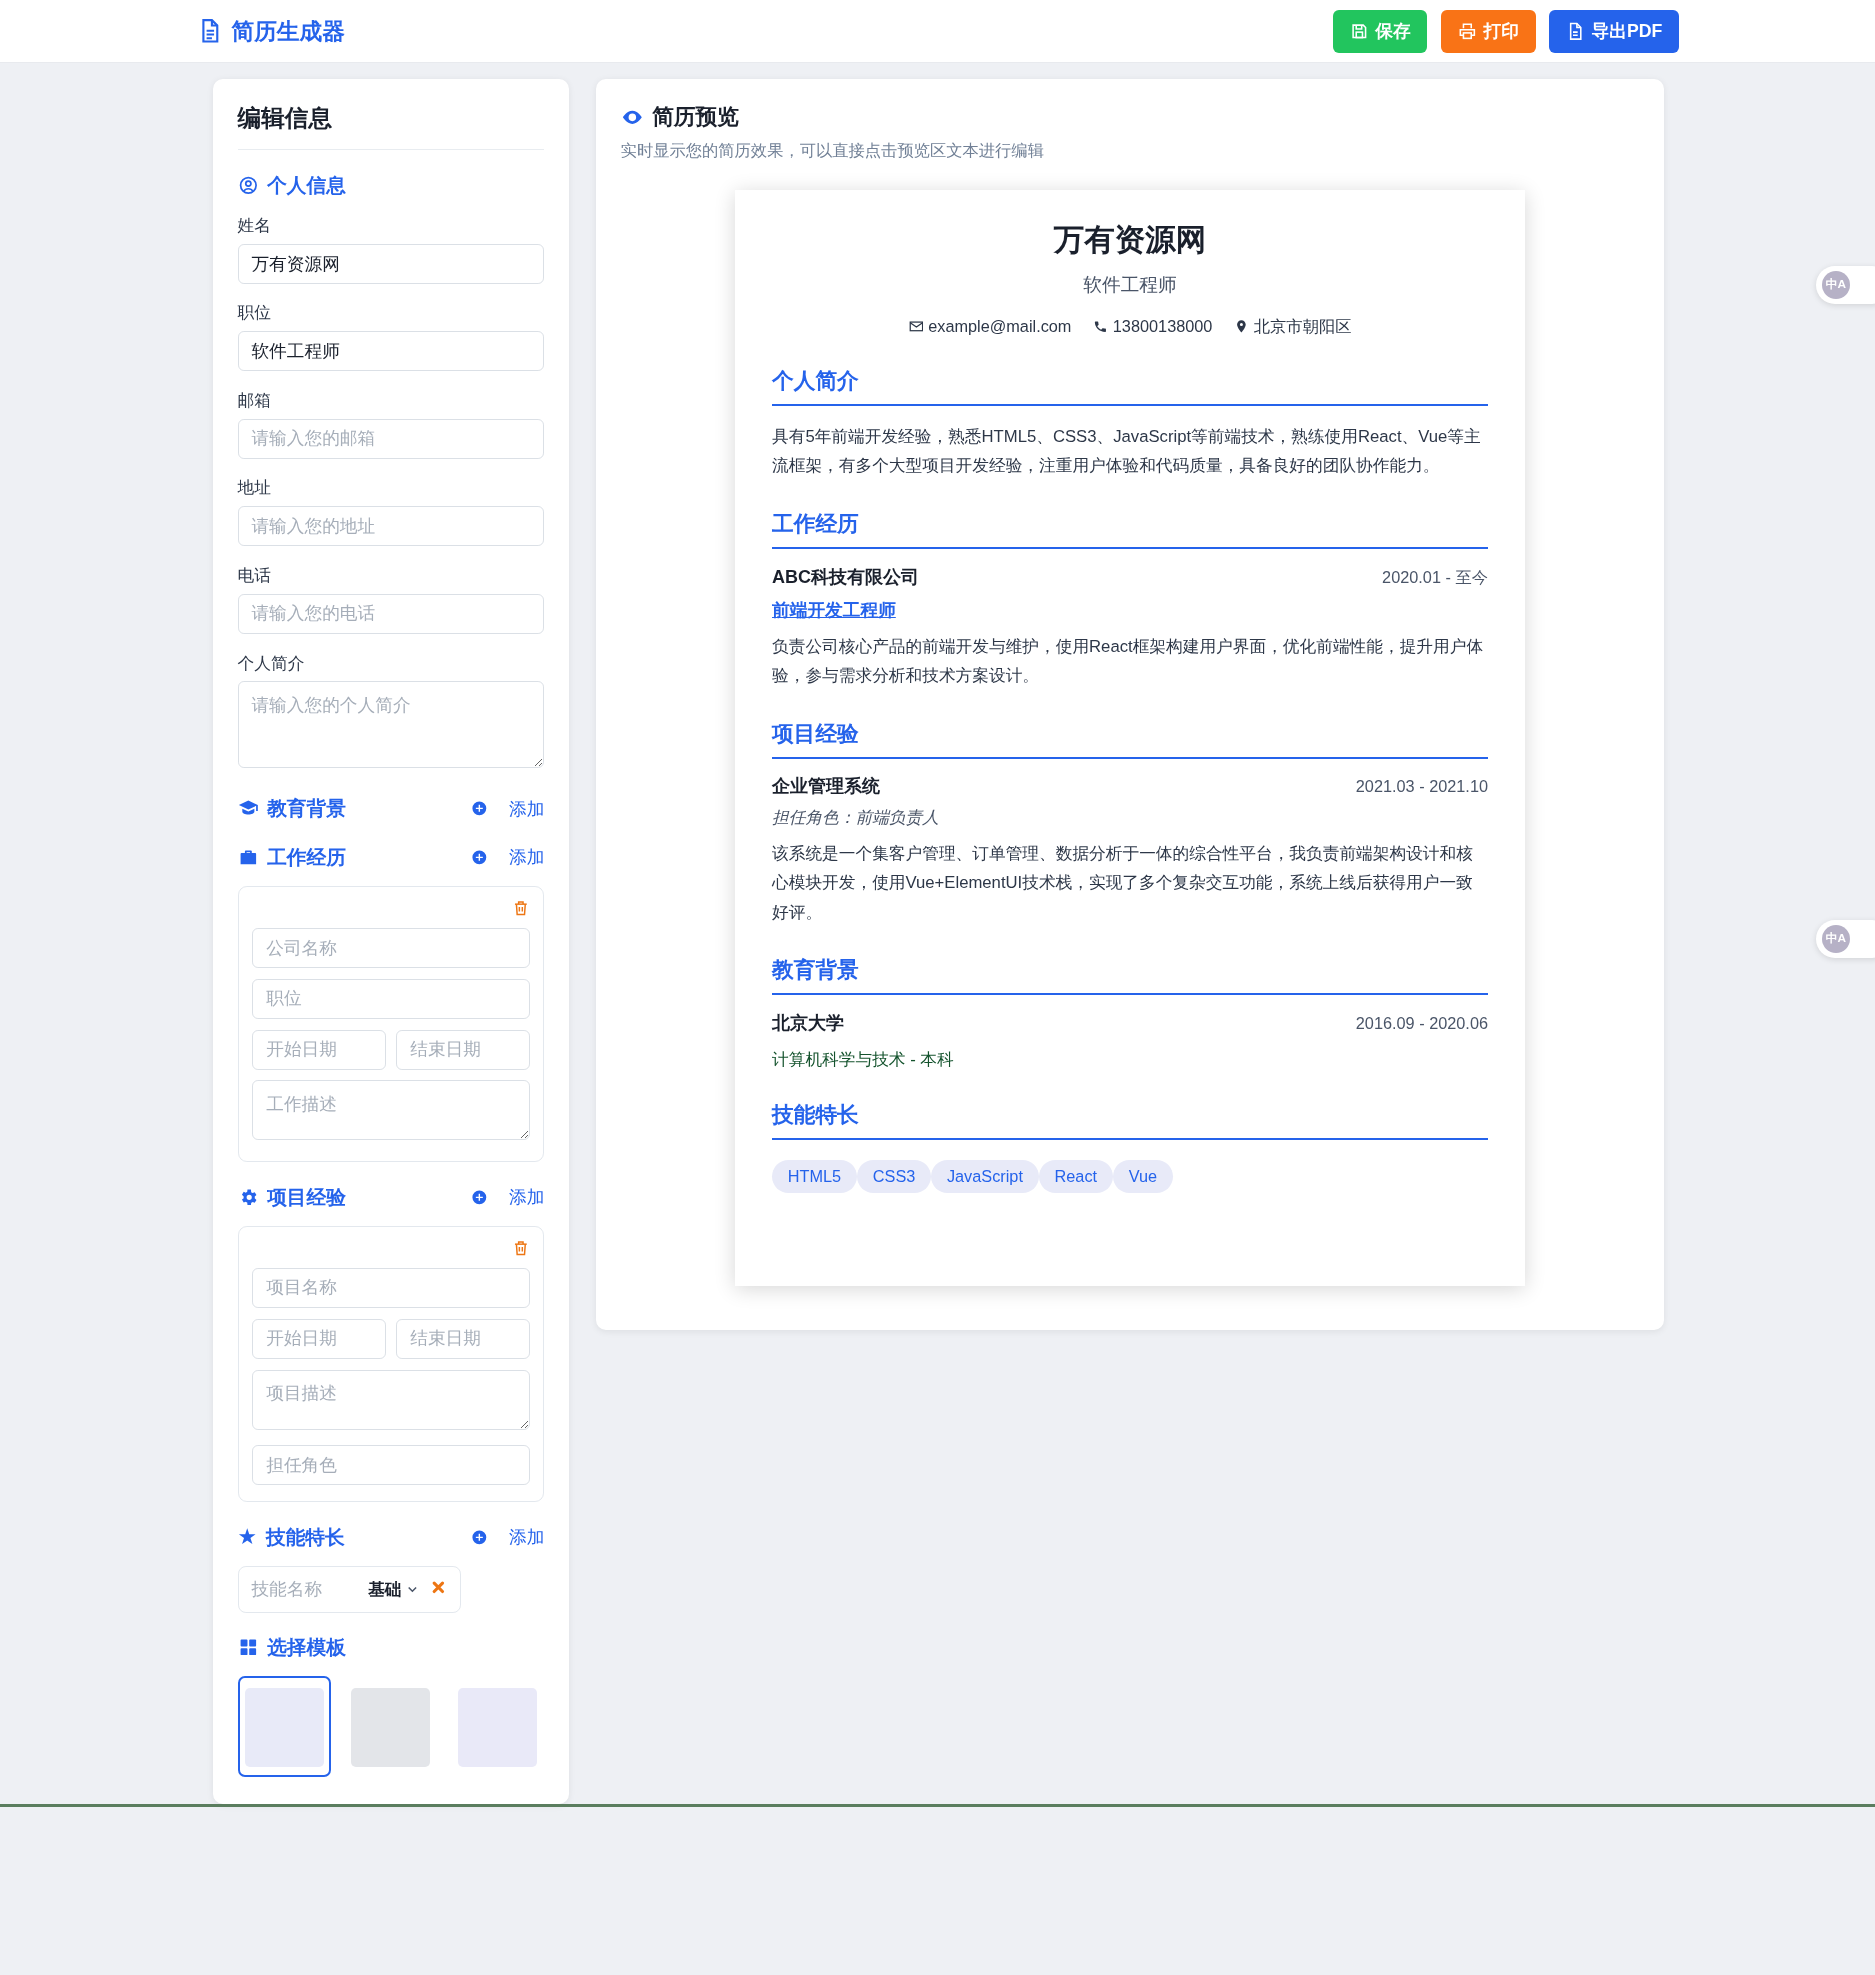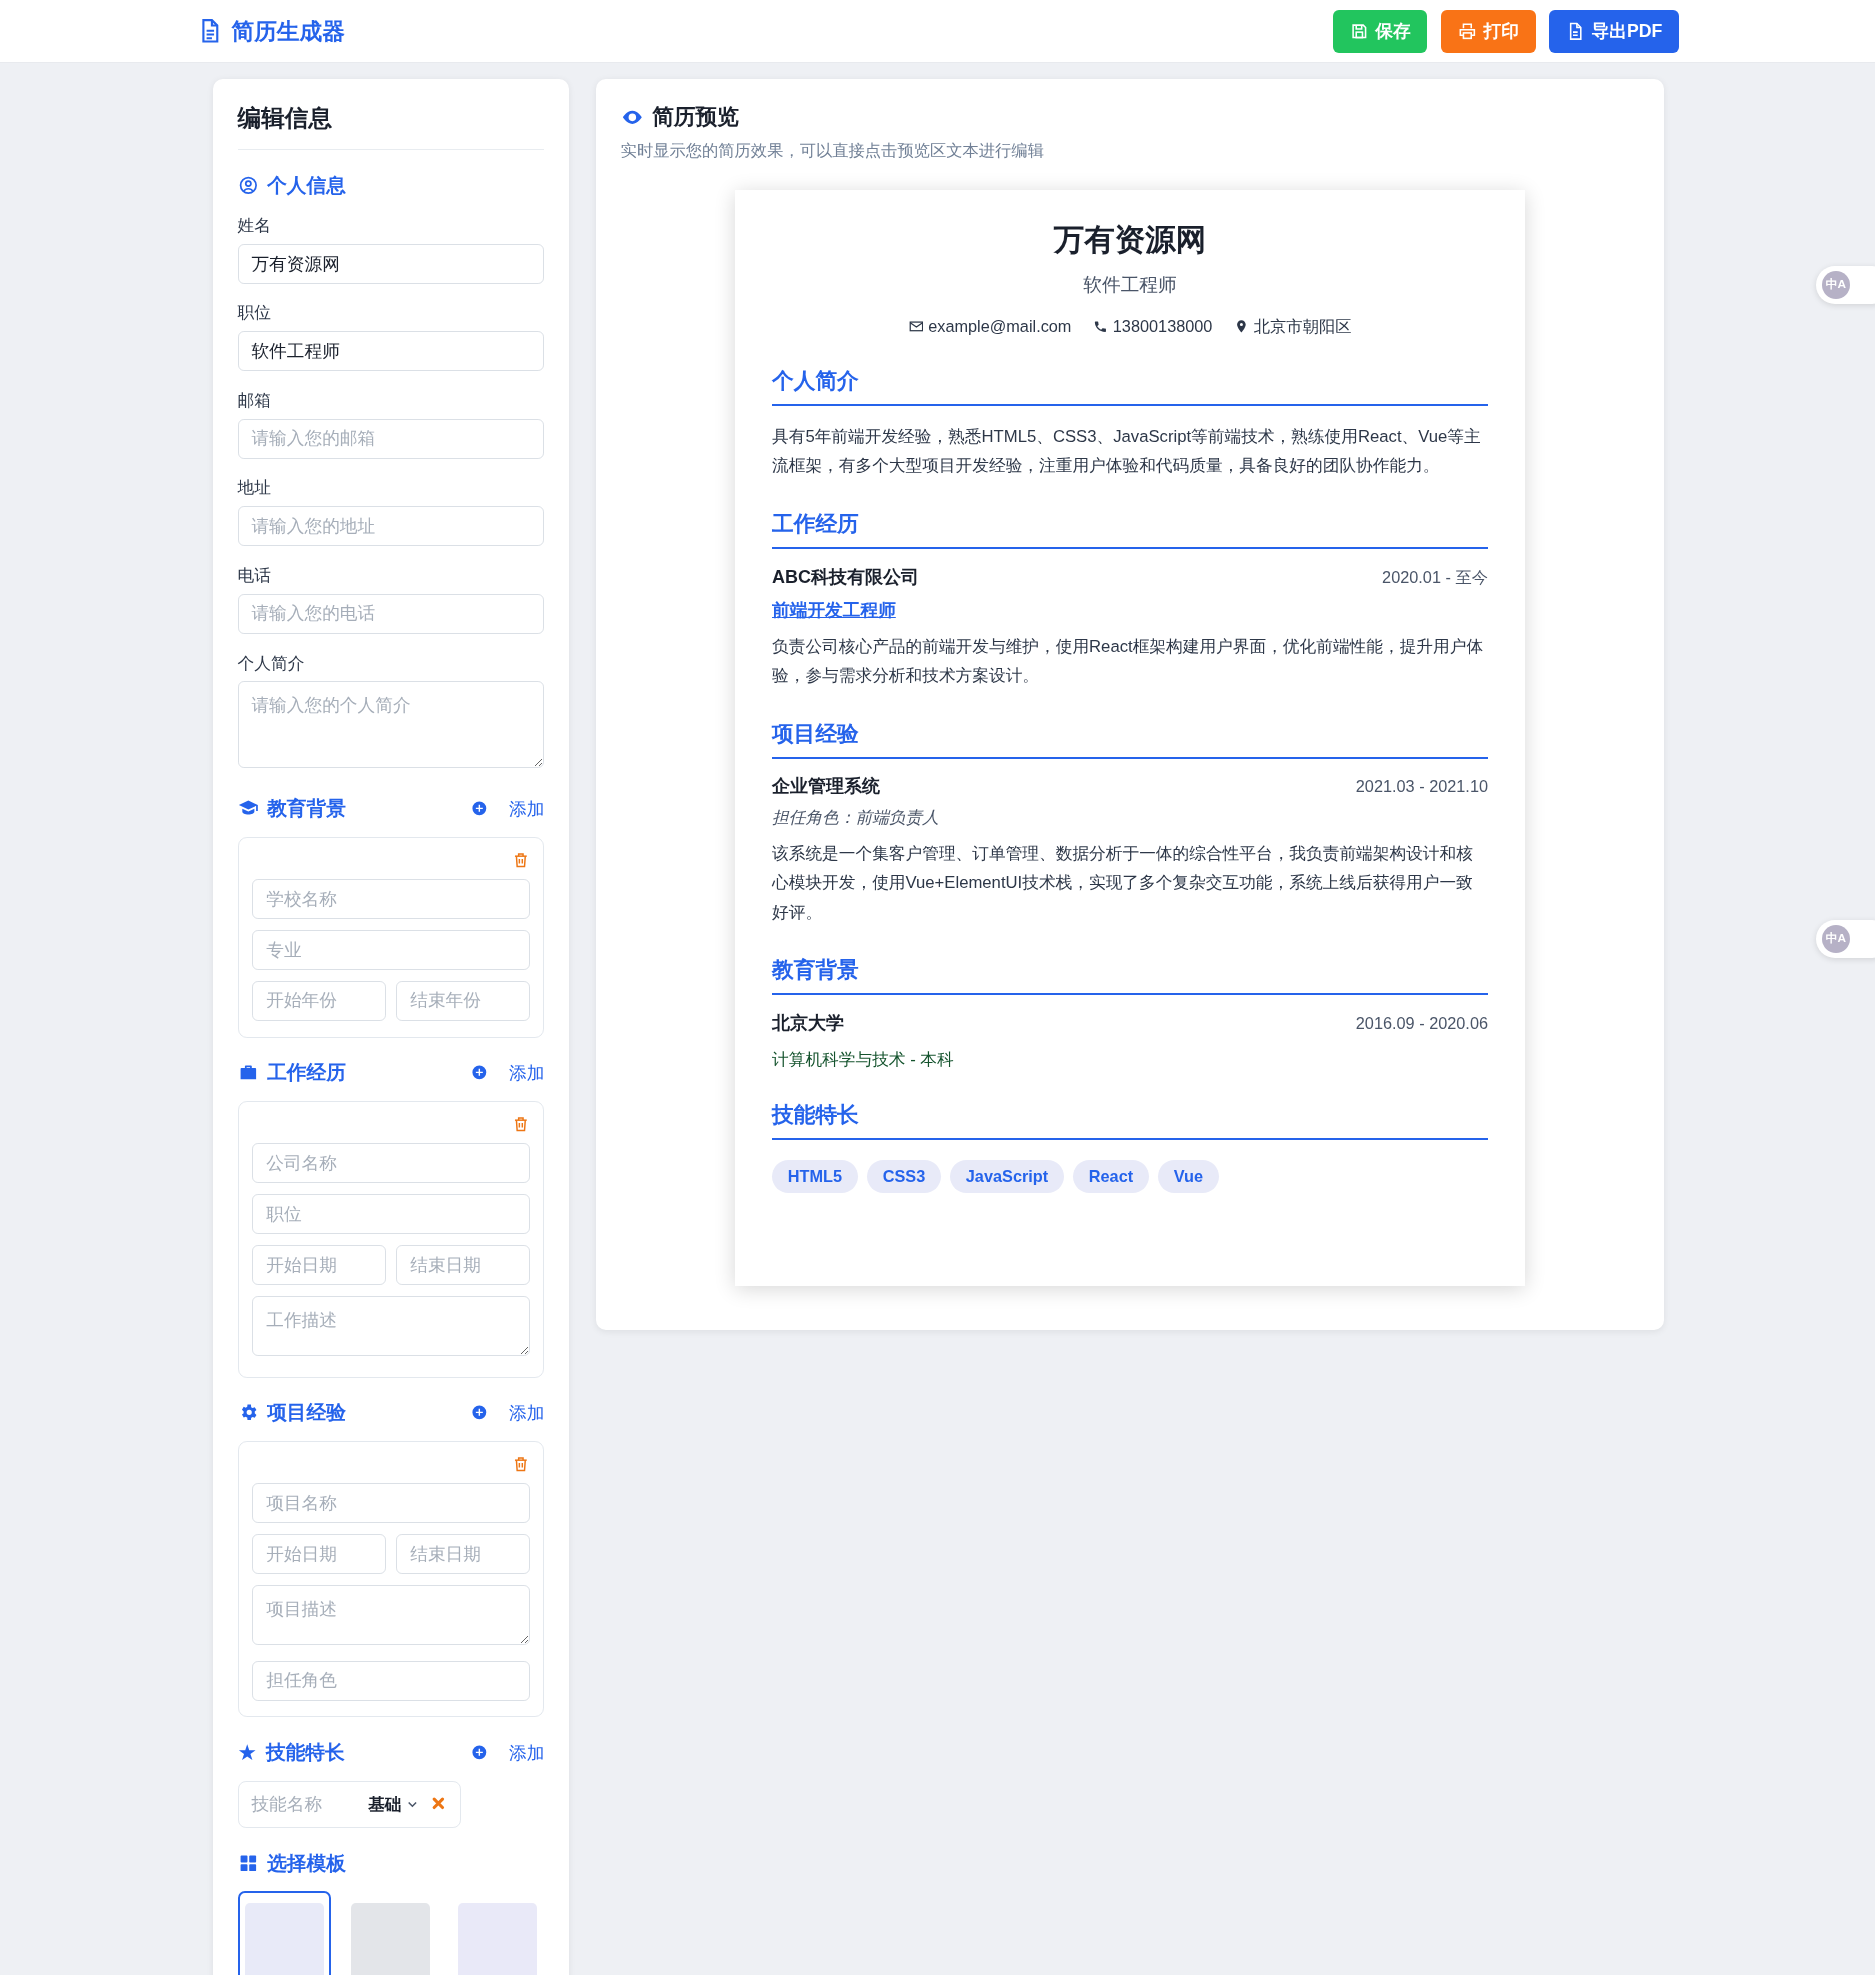--- a/index.html
+++ b/index.html
@@ -77,21 +77,21 @@
   .r-sec-h { font-size:21.7px; font-weight:bold; color:#2563eb; padding-bottom:8.9px;
              border-bottom:2px solid #2563eb; margin-bottom:15.8px; }
   .r-p { font-size:16.7px; color:#2d3748; line-height:1.75; }
   .r-entry-head { display:flex; justify-content:space-between; align-items:baseline; }
   .r-entry-name { font-size:18px; font-weight:bold; color:#1a202c; }
   .r-entry-date { font-size:16.3px; color:#4a5568; }
   .r-pos { font-size:17.7px; color:#2563eb; font-weight:600; margin-top:8.9px;text-decoration:underline; }
   .r-role { font-size:16.7px; color:#4a5568; font-style:italic; margin-top:7.9px; }
   .r-desc { margin-top:9.9px; }
   .r-degree { font-size:16.7px; color:#14532d; margin-top:13px; }
-  .pills { display:flex; gap:9px; flex-wrap:wrap; margin-top:20px;font-weight:bold; }
+  .pills { display:flex; gap:0; flex-wrap:wrap; margin-top:20px; }
   .pill { background:#e8eaf8; color:#2563eb; font-size:16.3px; padding:7.4px 15.8px; border-radius:492px; }
   .bottom-bar { height:3px; background:#5a7d5e; }
   
   .float-tool { position:absolute; right:-14.8px; width:75px; height:38px; background:#fff;
                 border-radius:19.7px; box-shadow:0 1.5px 6.9px rgba(0,0,0,.12);
                 display:flex; align-items:center; padding-left:5.9px; cursor:pointer; }
   .float-tool.t1 { top:266px; } .float-tool.t2 { top:920px; }
   .float-circle { width:28.6px; height:28.6px; border-radius:50%; background:#b6b1c6; color:#fff;
                   display:flex; align-items:center; justify-content:center; font-size:11.8px; font-weight:bold; }
 </style>
@@ -183,38 +183,20 @@
           </svg>
         <span>教育背景</span>
       </span>
       <a class="add-link">
         <svg viewBox="0 0 24 24" fill="currentColor">
             <path d="M12 2a10 10 0 1 0 0 20 10 10 0 0 0 0-20zm5 11h-4v4h-2v-4H7v-2h4V7h2v4h4z"></path>
           </svg>
         <span>添加</span>
       </a>
     </div>
-    <div class="item-card">
-      <div class="card-trash">
-        <button class="trash-btn">
-          <svg viewBox="0 0 24 24" fill="none" stroke="currentColor" stroke-width="2">
-              <path d="M4 7h16"></path>
-              <path d="M9 7V4h6v3"></path>
-              <path d="M6 7l1 14h10l1-14"></path>
-              <path d="M10 11v6M14 11v6"></path>
-            </svg>
-        </button>
-      </div>
-      <input class="inp" placeholder="学校名称" style="">
-      <input class="inp" placeholder="专业" style="">
-      <div class="row2">
-        <input class="inp" placeholder="开始年份" style="">
-        <input class="inp" placeholder="结束年份" style="">
-      </div>
-    </div>
 
     <div class="sec-head">
       <span class="sec-title">
         <svg viewBox="0 0 24 24" fill="currentColor">
             <path d="M9 4h6a1 1 0 0 1 1 1v2h4a1 1 0 0 1 1 1v12H3V8a1 1 0 0 1 1-1h4V5a1 1 0 0 1 1-1zm1 3h4V6h-4z"></path>
           </svg>
         <span>工作经历</span>
       </span>
       <a class="add-link">
         <svg viewBox="0 0 24 24" fill="currentColor">

